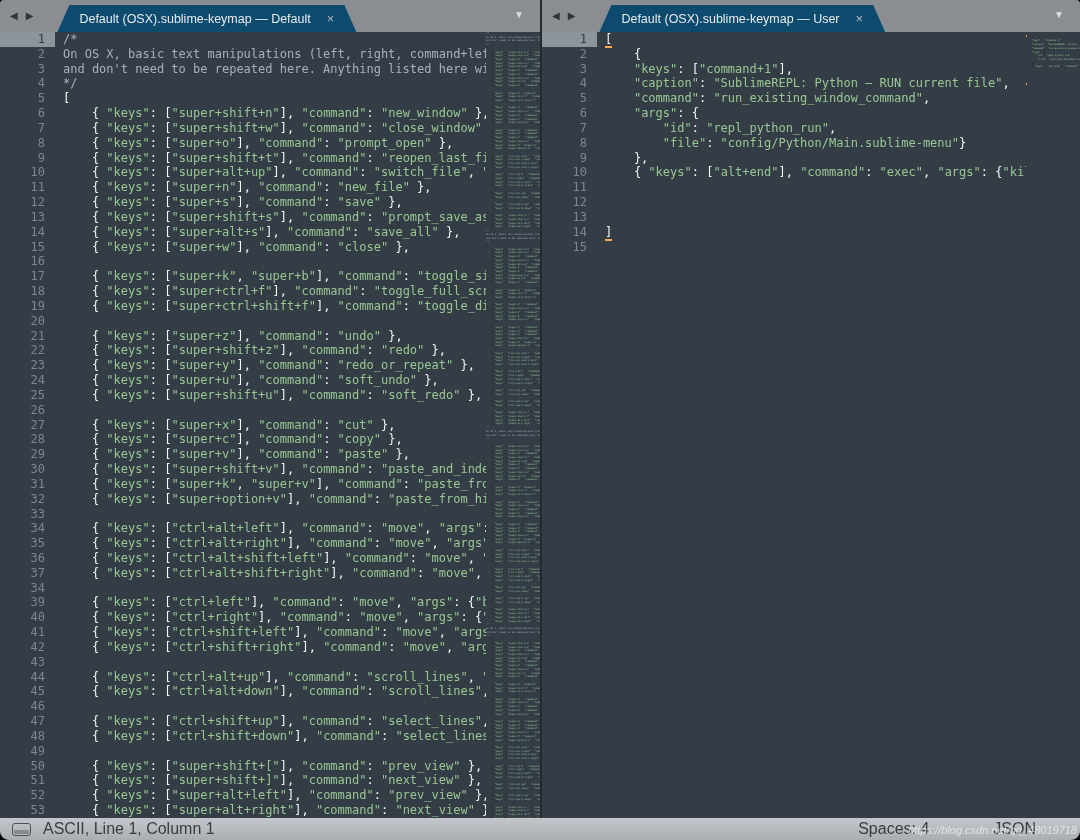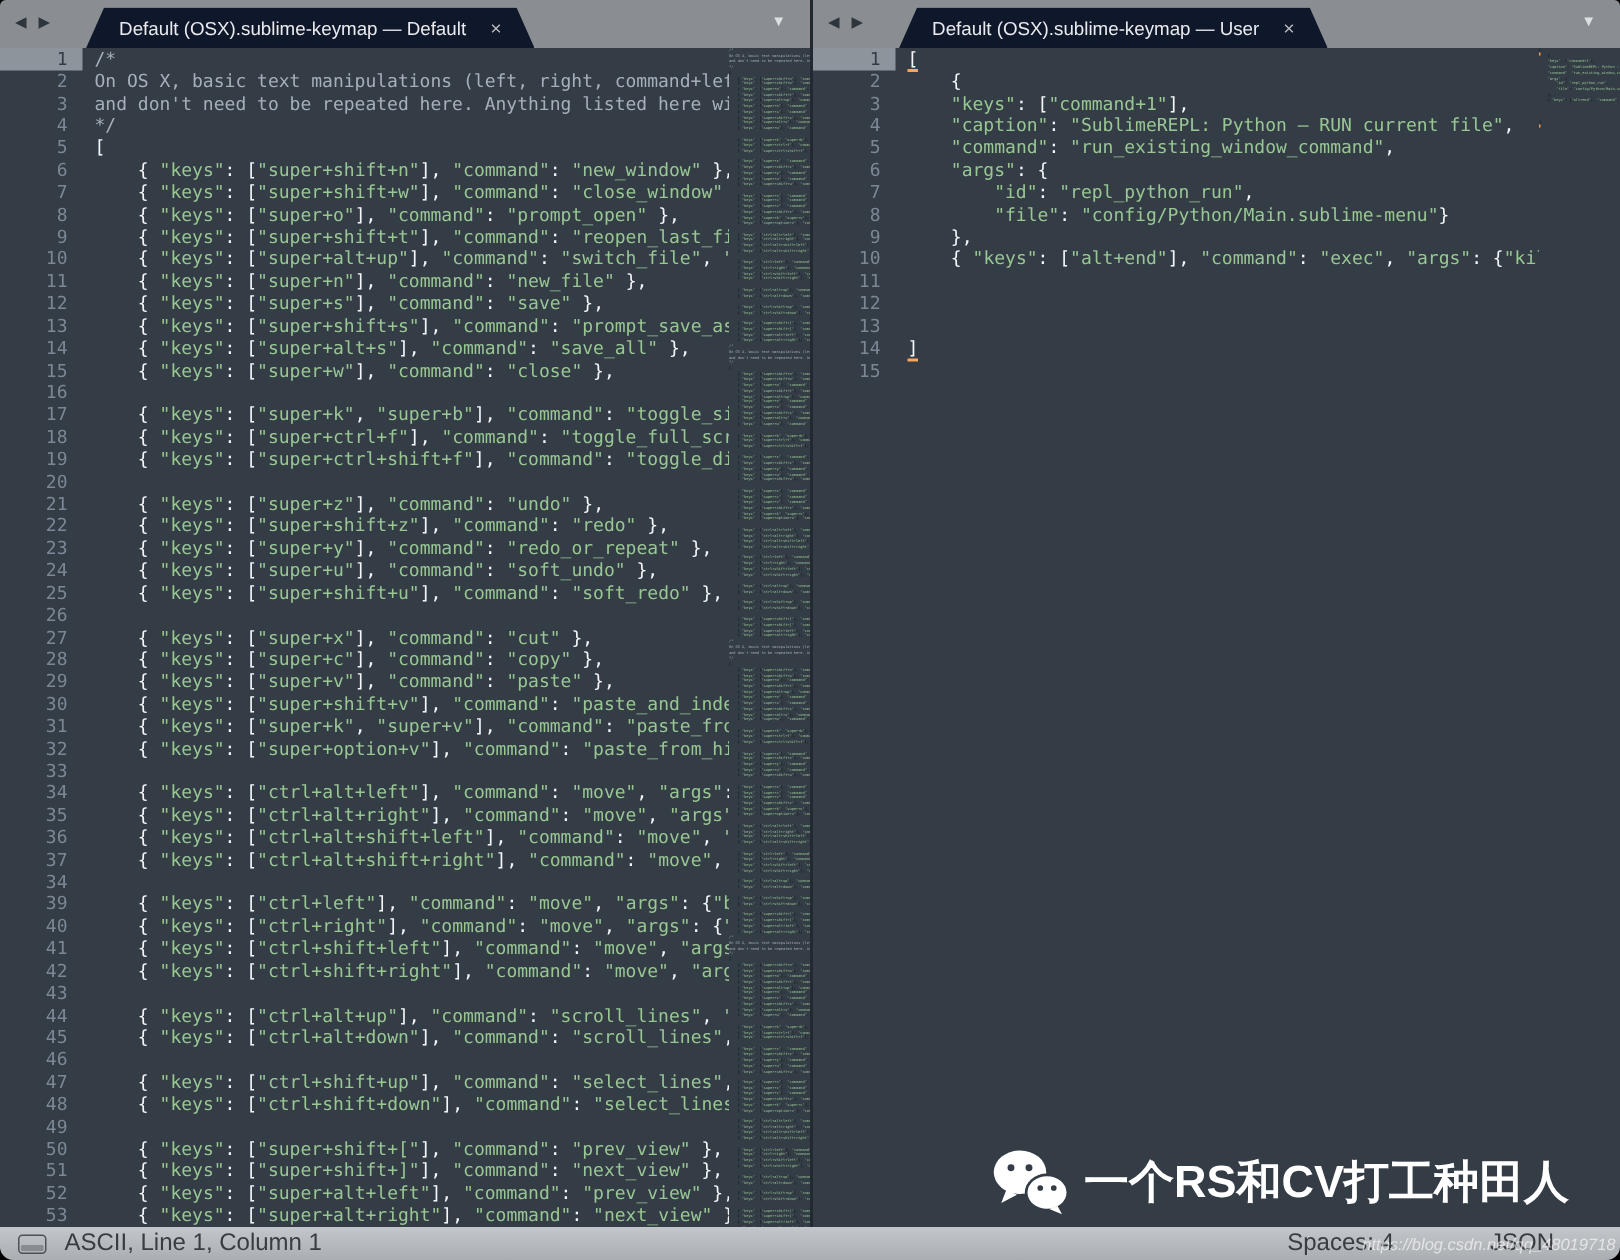--- a/index.html
+++ b/index.html
@@ -8,21 +8,21 @@
           border-radius:4px 4px 9px 9px;overflow:hidden;}
   .panes{display:flex;height:818px;}
   .pane{width:540px;box-sizing:border-box;position:relative;display:flex;flex-direction:column;}
   .pane.right{border-left:2px solid #222930;}
 
   
   .tabbar{height:32px;background:#8a8e92;display:flex;align-items:center;position:relative;flex:none;}
   .nav{margin-left:10px;display:flex;gap:8px;color:#2e353c;font-size:10px;line-height:1;}
   .nav span{cursor:default;}
   .tab{margin-left:24px;align-self:flex-end;height:27px;display:flex;align-items:center;
-       padding:0 16px 0 22px;background:#0f172a;color:#e9ebee;font-size:12.5px;
+       padding:0 16px 0 22px;background:#0c4a6e;color:#e9ebee;font-size:12.5px;
        clip-path:polygon(12px 0,calc(100% - 12px) 0,100% 100%,0 100%);}
   .tab-close{margin-left:16px;margin-right:6px;color:#b7babd;font-size:13px;line-height:1;}
   .overflow{position:absolute;right:16px;top:10px;color:#dcdfe1;font-size:10px;line-height:1;}
 
   
   .editor{flex:1;display:flex;overflow:hidden;background:#343d46;--lh:14.83px;
           font-family:"DejaVu Sans Mono",monospace;font-size:12px;line-height:var(--lh);}
   .gutter{width:55px;flex:none;color:#7b8794;}
   .gutter .ln{height:var(--lh);text-align:right;padding-right:10px;}
   .gutter .ln.cur{background:#8d949c;color:#333c45;}
@@ -467,29 +467,15 @@
   <div class="statusbar">
     <span class="sb-icon">
         <i></i>
       </span>
     <span>ASCII, Line 1, Column 1</span>
     <span class="sb-spacer"></span>
     <span>Spaces: 4</span>
     <span class="sb-syntax">JSON</span>
   </div>
 
-  <div class="wechat">
-    <svg width="52" height="44" viewBox="0 0 52 44">
-      <ellipse cx="19" cy="15.5" rx="17.5" ry="14.5" fill="#fff"></ellipse>
-      <path d="M10 27 L6.5 36 L17 30.5 Z" fill="#fff"></path>
-      <circle cx="13" cy="12.5" r="2.3" fill="#343d46"></circle>
-      <circle cx="25" cy="12.5" r="2.3" fill="#343d46"></circle>
-      <ellipse cx="37" cy="29" rx="14.8" ry="12.6" fill="#343d46"></ellipse>
-      <ellipse cx="37" cy="29" rx="13" ry="10.8" fill="#fff"></ellipse>
-      <path d="M44 38 L47 43.5 L38.5 40 Z" fill="#fff"></path>
-      <circle cx="32.5" cy="26" r="1.9" fill="#343d46"></circle>
-      <circle cx="41.5" cy="26" r="1.9" fill="#343d46"></circle>
-    </svg>
-    <span>一个RS和CV打工种田人</span>
-  </div>
 
   <div class="csdn">https://blog.csdn.net/qq_48019718</div>
 </div>
 
 </body></html>

